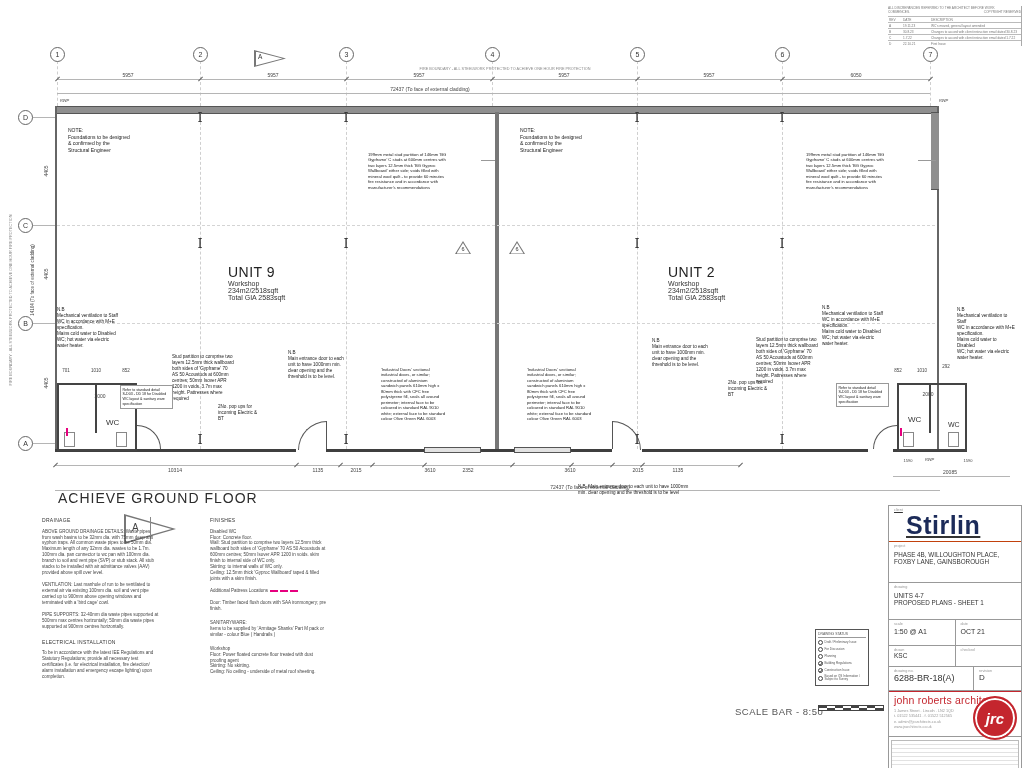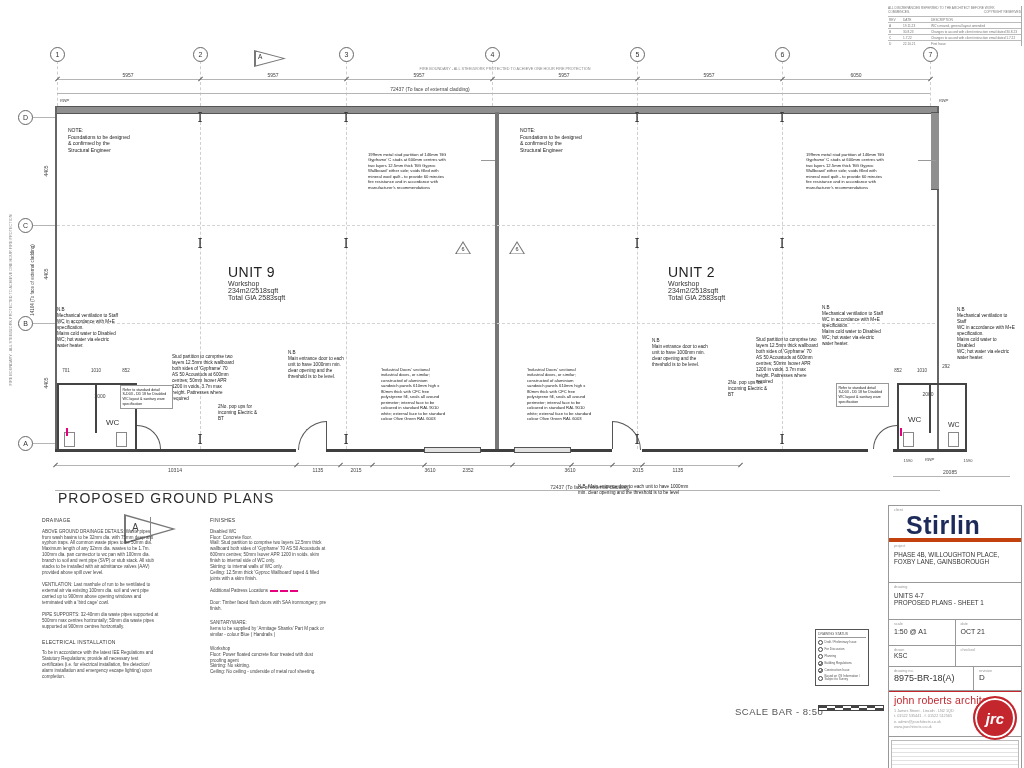--- a/index.html
+++ b/index.html
@@ -365,21 +365,21 @@
   <div class="dim dimc" style="left:570px;top:467px;">3610</div>
   <div class="dim dimc" style="left:638px;top:467px;">2015</div>
   <div class="dim dimc" style="left:678px;top:467px;">1135</div>
   <div class="dim dimc" style="left:908px;top:458px;font-size:4px;">1590</div>
   <div class="dimline" style="left:893px;top:476px;width:117px;"></div>
   <div class="dim dimc" style="left:950px;top:469px;">20085</div>
   <div class="dim dimc" style="left:968px;top:458px;font-size:4px;">1590</div>
   <div class="dimline" style="left:55px;top:490px;width:885px;"></div>
   <div class="dim dimc" style="left:590px;top:484px;background:#fff;padding:0 2px;">72437 (To face of external cladding)</div>
 
-  <div class="abs" style="left:58px;top:490px;font-size:14px;letter-spacing:1px;color:#2d2d2d;">PROPOSED GROUND PLANS</div>
+  <div class="abs" style="left:58px;top:490px;font-size:14px;letter-spacing:1px;color:#2d2d2d;">ACHIEVE GROUND FLOOR</div>
   <div class="note" style="left:578px;top:484px;width:180px;">N.B. Main entrance door to each unit to have 1000mm
 min. clear opening and the threshold is to be level</div>
   <div class="flag-out" style="left:124px;top:514px;width:52px;height:30px;"></div>
   <div class="flag-in" style="left:125.5px;top:516px;width:46px;height:26px;"></div>
   <div class="abs" style="left:132px;top:522px;font-size:10px;color:#444;">A</div>
   <div class="abs" style="left:150px;top:517px;width:1px;height:24px;background:#888;"></div>
 
   <div class="specs" style="left:42px;top:517px;width:172px;">
     <h4>DRAINAGE</h4>
     <p>ABOVE GROUND DRAINAGE DETAILS: Waste pipes
@@ -495,21 +495,21 @@
       <tr>
             <td>D</td>
             <td>22.10.21</td>
             <td>First Issue</td>
           </tr>
     </tbody>
       </table>
   </div>
 
   <div class="tb">
-    <div class="tb-sec" style="height:36px;border-bottom:4px solid #c2410c;">
+    <div class="tb-sec" style="height:36px;border-bottom:1px solid #c2410c;text-decoration:underline;">
       <span class="tb-label">client</span>
       <div class="stirlin">Stirlin</div>
     </div>
     <div class="tb-sec" style="height:41px;">
       <span class="tb-label">project</span>
       <div class="pre" style="font-size:6.3px;margin-top:3px;color:#333;">PHASE 4B, WILLOUGHTON PLACE,
 FOXBY LANE, GAINSBOROUGH</div>
     </div>
     <div class="tb-sec" style="height:37px;">
       <span class="tb-label">drawing</span>
@@ -532,21 +532,21 @@
           <div style="font-size:6.5px;">KSC</div>
         </div>
       <div class="tb-cell">
           <span class="tb-label">checked</span>
           <div style="font-size:6.5px;"></div>
         </div>
     </div>
     <div class="tb-row" style="height:23px;border-bottom:1px solid #999;">
       <div class="tb-cell" style="flex:2;">
           <span class="tb-label">drawing no.</span>
-          <div style="font-size:9px;">8975-BR-18(A)</div>
+          <div style="font-size:9px;">6288-BR-18(A)</div>
         </div>
       <div class="tb-cell">
           <span class="tb-label">revision</span>
           <div style="font-size:8px;">D</div>
         </div>
     </div>
     <div class="tb-sec" style="height:46px;border-top:1px solid #c4262e;">
       <div class="firm-name">john roberts architects</div>
       <div class="pre" style="font-size:3.8px;color:#999;margin-top:3px;line-height:1.4;">1 James Street . Lincoln . LN2 1QD
 t. 01522 535441 . f. 01522 512565

